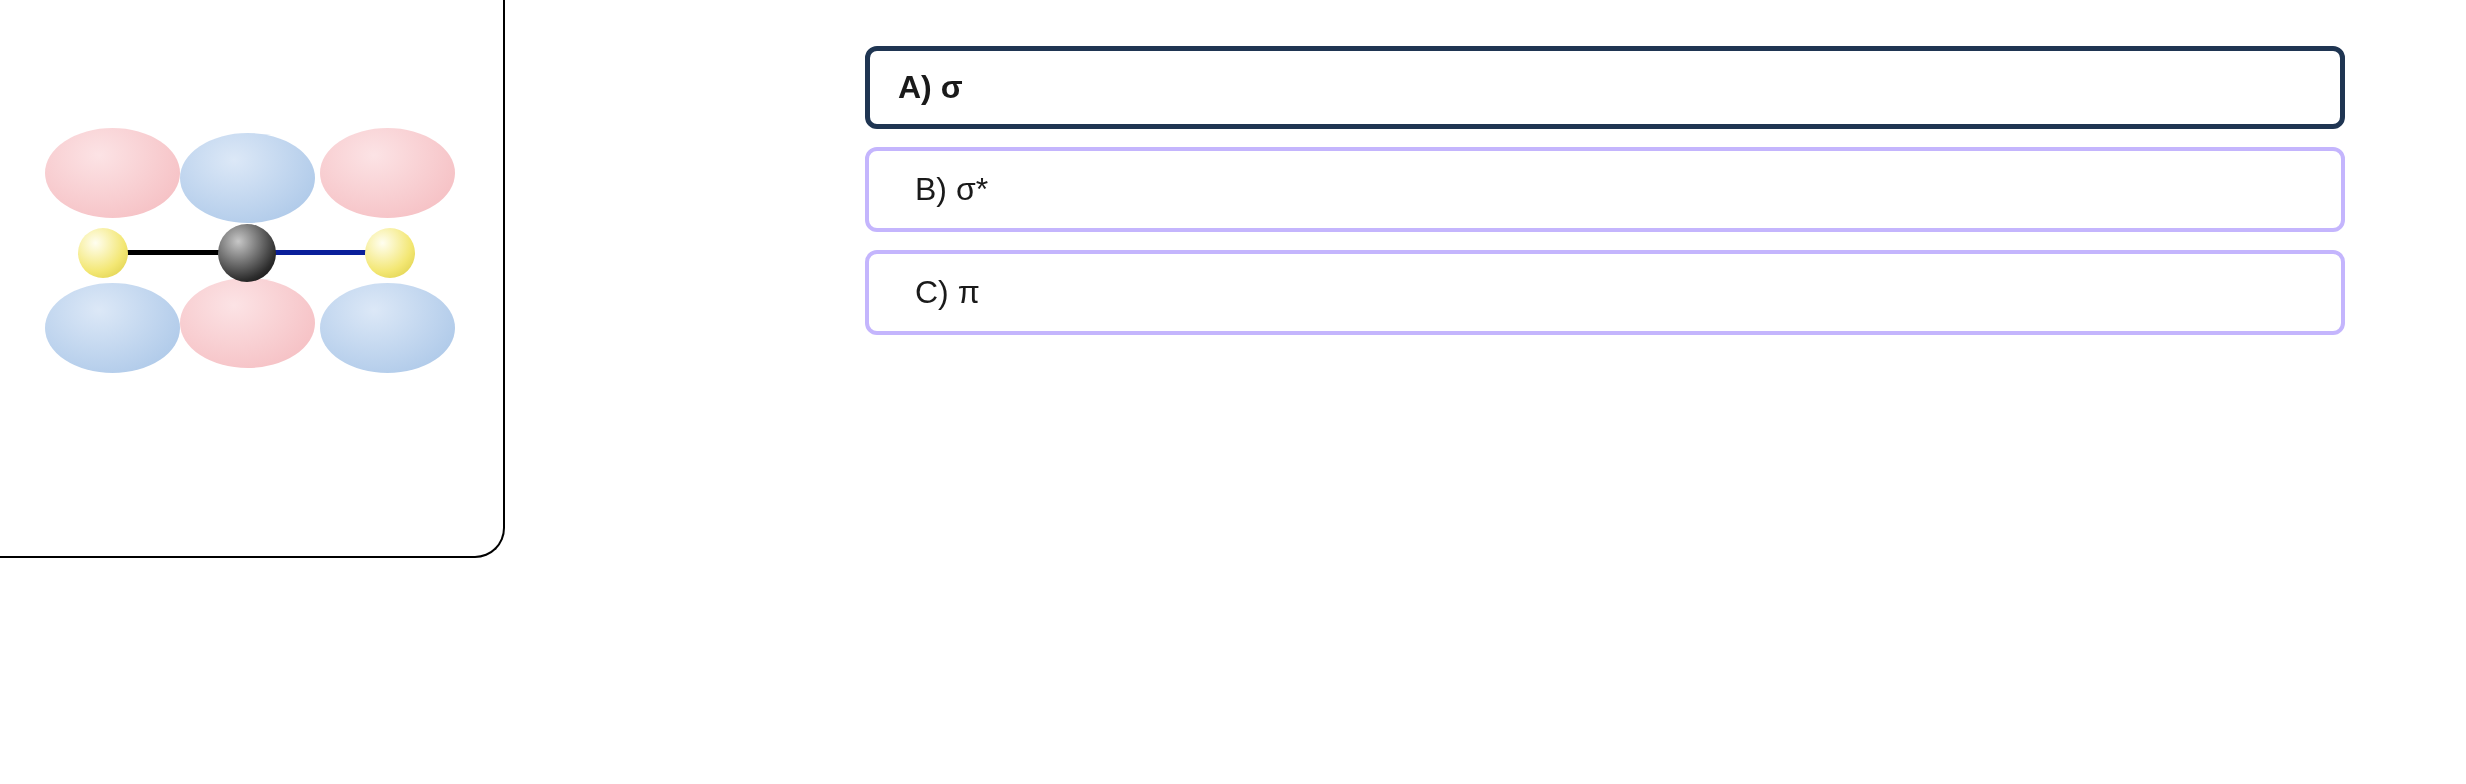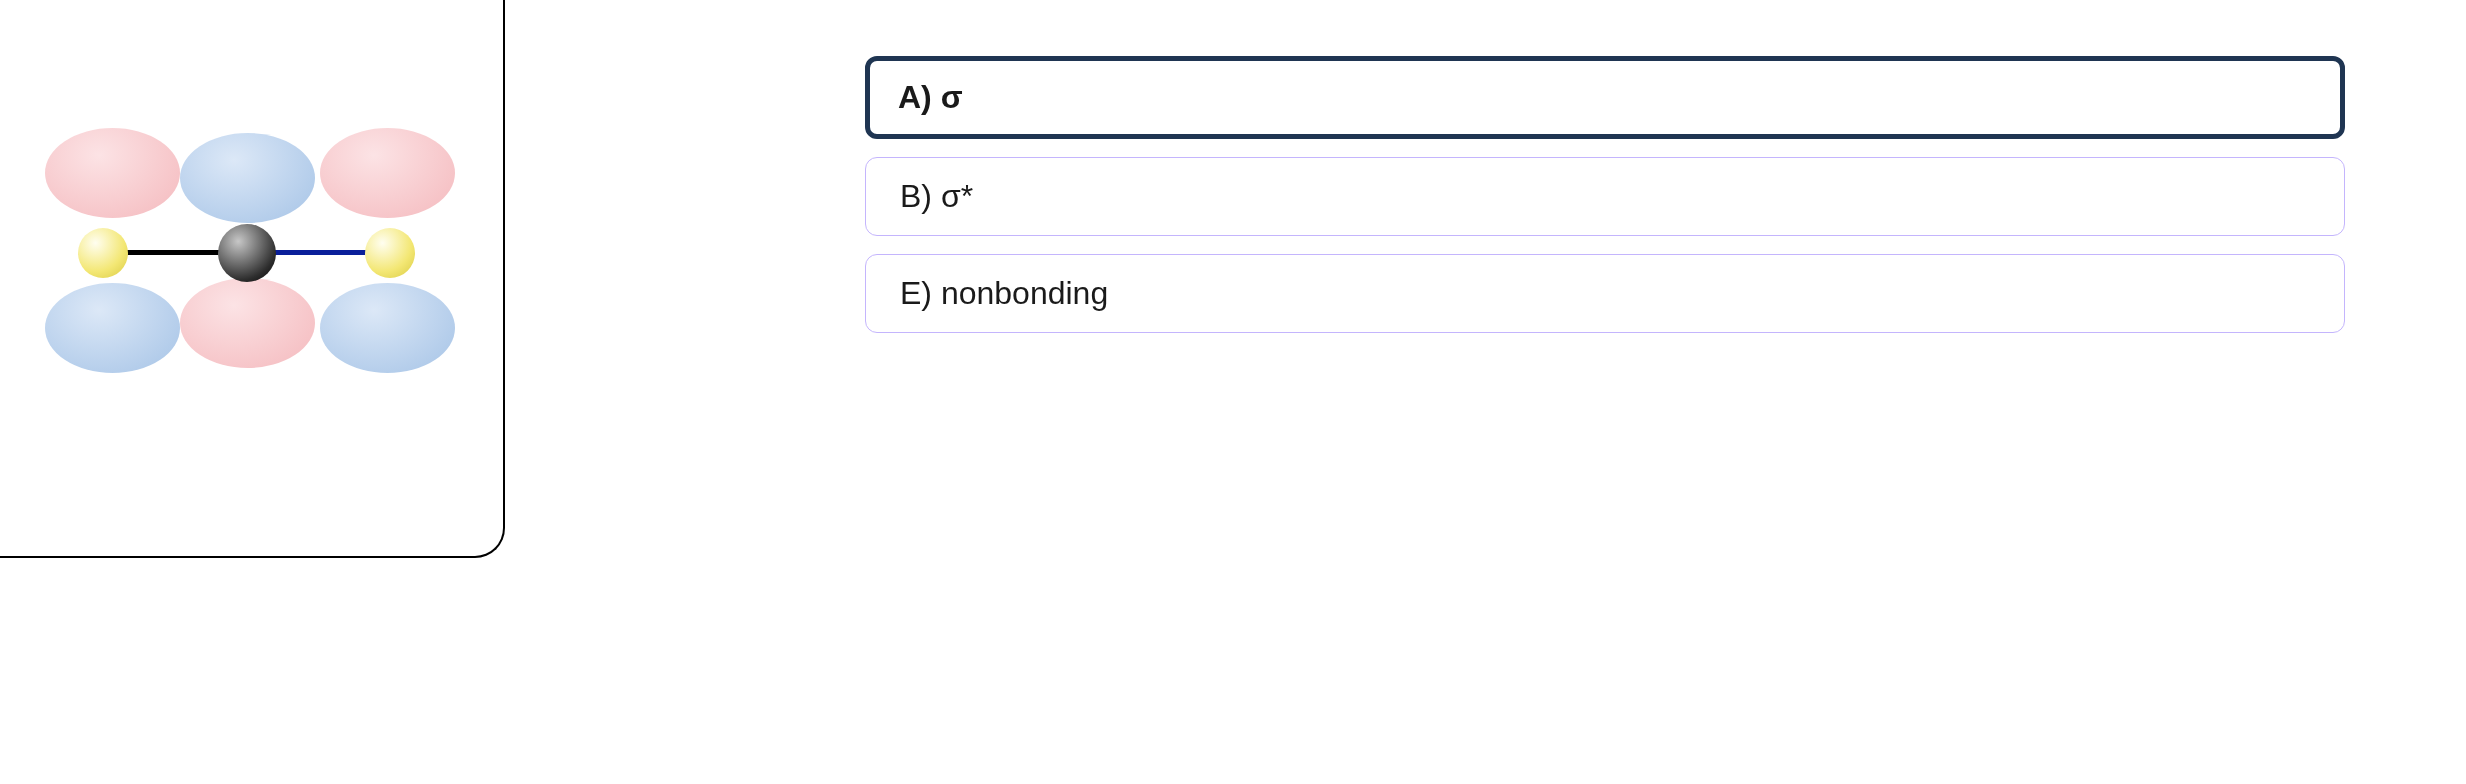--- a/index.html
+++ b/index.html
@@ -104,27 +104,27 @@
     }
     .atom-right {
       width: 50px; height: 50px;
       left: 325px; top: 100px;
       background: radial-gradient(circle at 35% 30%, #fffef0, #f3e774 60%, #d8c940);
     }
 
     .choices-panel {
       position: absolute;
       left: 865px;
-      top: 56px;
+      top: 46px;
       width: 1480px;
     }
     .choice {
-      border: 1px solid #c4b5fd;
+      border: 4px solid #c4b5fd;
       border-radius: 12px;
-      padding: 20px 34px;
+      padding: 20px 46px;
       margin-bottom: 18px;
       font-size: 32px;
       color: #1a1a1a;
       background: #fff;
       cursor: pointer;
     }
     .choice.selected {
       border: 5px solid #1f3552;
       font-weight: 700;
       padding: 18px 28px;
@@ -151,16 +151,16 @@
   </div>
 
   <div class="choices-panel">
     <div class="choice selected">
       <span>A) σ</span>
     </div>
     <div class="choice">
       <span>B) σ*</span>
     </div>
     <div class="choice">
-      <span>E) nonbonding</span>
+      <span>C) π</span>
     </div>
   </div>
 </div>
 
 </body></html>

